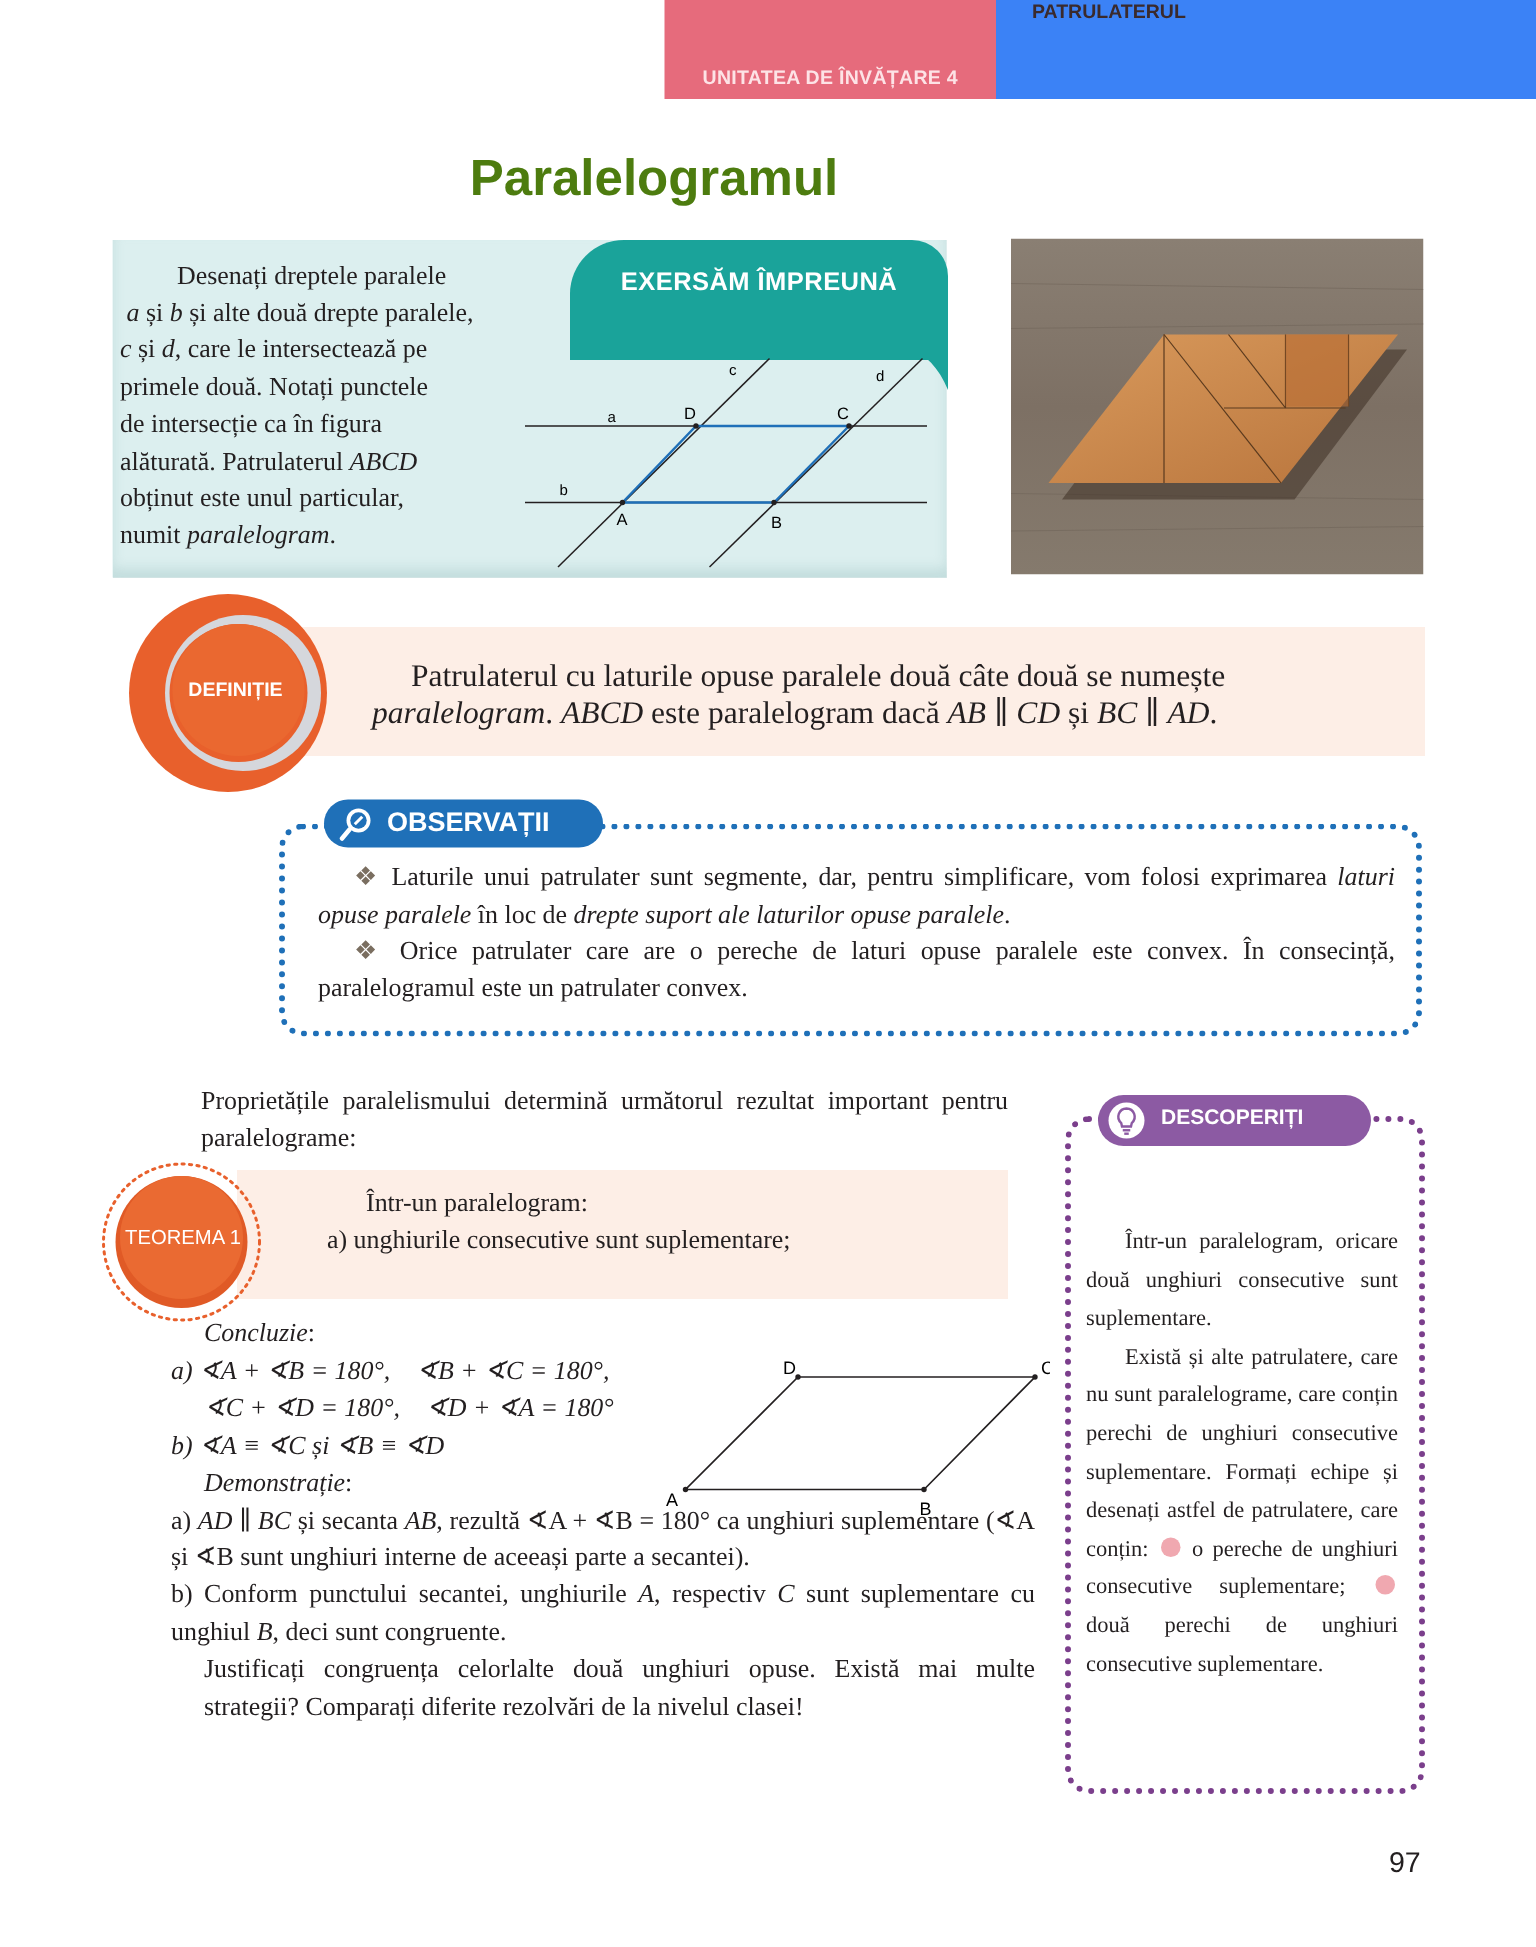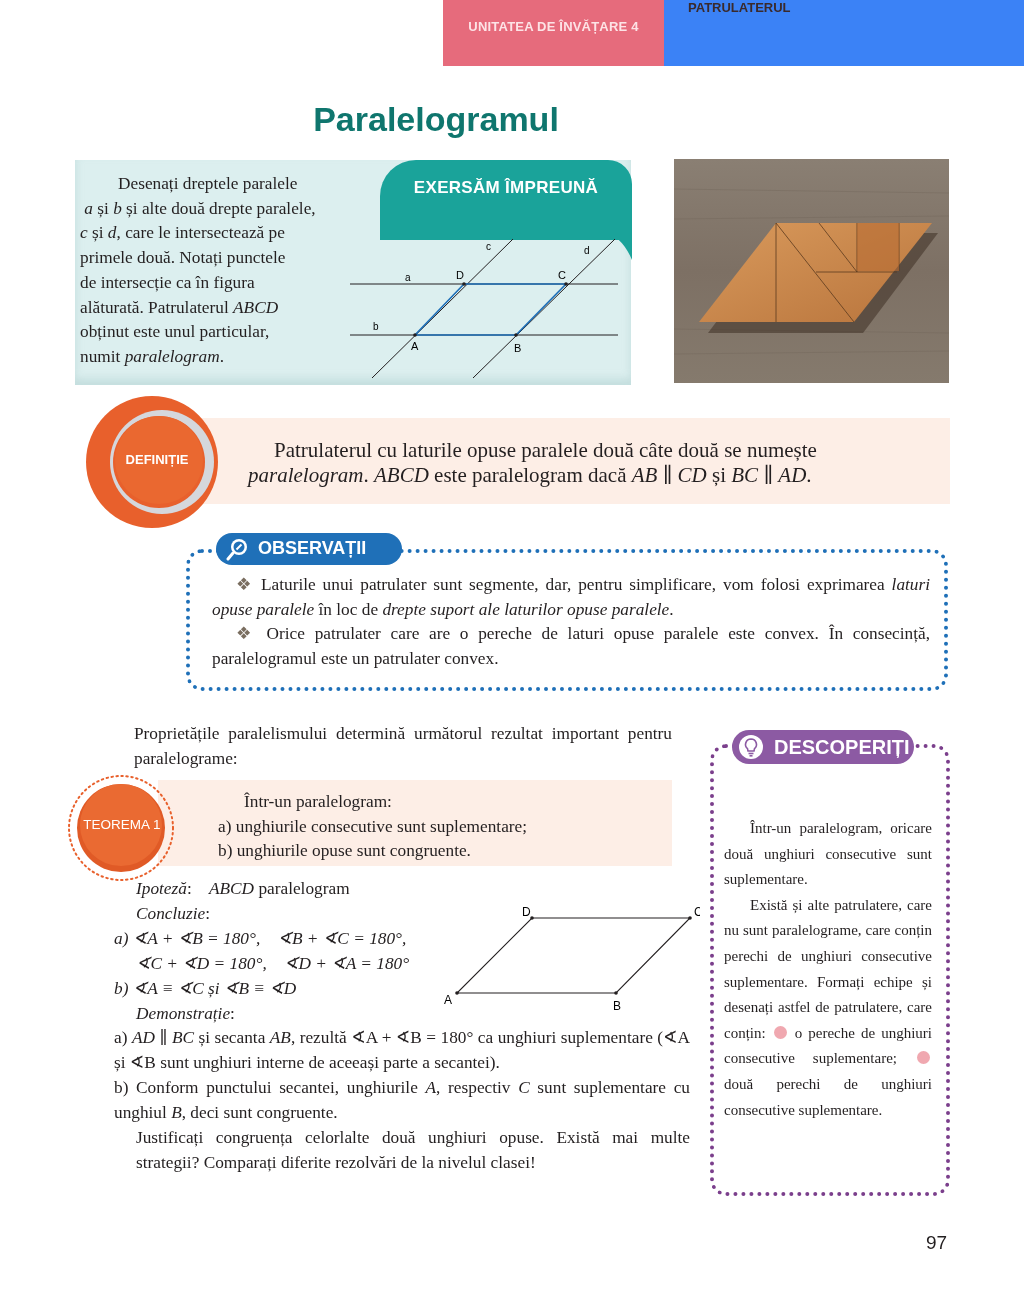--- a/index.html
+++ b/index.html
@@ -4,26 +4,26 @@
 <style>
   html, body { margin:0; padding:0; }
   body { width:1024px; height:1298px; background:#ffffff; position:relative; overflow:hidden;
          font-family:"Liberation Serif", "DejaVu Serif", serif; color:#231f20; }
   .abs { position:absolute; }
   i, .it { font-style:italic; }
 
   
   #hdr-unit { left:443px; top:0; width:221px; height:66px; background:#e66b7c; color:#fde3e6;
               font-family:"Liberation Sans", sans-serif; font-weight:bold; font-size:13px;
-              display:flex; align-items:flex-end; padding-bottom:32px; box-sizing:border-box; justify-content:center; letter-spacing:0.2px; }
+              display:flex; align-items:flex-end; padding-bottom:7px; box-sizing:border-box; justify-content:center; letter-spacing:0.2px; }
   #hdr-chap { left:664px; top:0; width:360px; height:66px; background:#3b82f6; color:#3a2a2c;
               font-family:"Liberation Sans", sans-serif; font-weight:bold; font-size:13px;
               display:flex; align-items:flex-start; padding:0 0 14px 24px; box-sizing:border-box; }
 
-  #title { left:0; width:872px; top:100px; text-align:center; color:#0f766e;
+  #title { left:0; width:872px; top:100px; text-align:center; color:#4d7c0f;
            font-family:"Liberation Sans", sans-serif; font-weight:bold; font-size:34px; }
 
   
   #ex-box { left:75px; top:160px; width:556px; height:225px; background:#dcefef; border-radius:0 0 0 0;
             box-shadow: inset 0 -6px 8px rgba(150,190,190,0.35); }
   #ex-tab { left:380px; top:160px; width:252px; height:80px; background:#1aa39a;
             border-radius:36px 24px 0 0; }
   #ex-tab-curve { left:380px; top:200px; width:252px; height:60px; }
   #ex-tab-label { left:388px; top:178px; width:236px; text-align:center; color:#fff;
                   font-family:"Liberation Sans", sans-serif; font-weight:bold; font-size:17px; letter-spacing:0.3px; }
@@ -64,21 +64,21 @@
   #proof p { margin:0; }
   .ind { padding-left:22px; }
   .just { text-align:justify; }
 
   #para-fig { left:440px; top:900px; width:260px; height:120px; }
 
   
   #disc-frame { left:710px; top:744px; width:240px; height:452px; border:4px dotted #7b3f8c; border-radius:16px; box-sizing:border-box; }
   #disc-tab { left:732px; top:730px; width:182px; height:34px; background:#8c5aa3; border-radius:17px; }
   #disc-icon { left:738px; top:734px; width:26px; height:26px; }
-  #disc-label { left:774px; top:736px; color:#fff; font-family:"Liberation Sans", sans-serif; font-weight:bold; font-size:20px; }
+  #disc-label { left:774px; top:736px; color:#fff; font-family:"Liberation Sans", sans-serif; font-weight:bold; font-size:14px; }
   #disc-text { left:724px; top:816px; width:208px; font-size:15px; line-height:25.6px; text-align:justify; }
   #disc-text p { margin:0; }
   .dot { display:inline-block; width:13px; height:13px; border-radius:50%; background:#f0a8b0; vertical-align:-1px; margin:0 2px; }
 
   #page-num { left:926px; top:1232px; font-family:"Liberation Sans", sans-serif; font-size:19px; color:#231f20; }
 </style>
 </head>
 <body>
 
 <div id="hdr-unit" class="abs">
@@ -191,25 +191,23 @@
 <div id="thm-band" class="abs"></div>
 <svg id="thm-badge" class="abs" viewBox="0 0 110 110">
   <circle cx="55" cy="55" r="52" fill="none" stroke="#e8602c" stroke-width="2" stroke-dasharray="1.5 3.5" stroke-linecap="round"></circle>
   <circle cx="55" cy="55" r="44" fill="#e05a26"></circle>
   <circle cx="55" cy="52" r="41" fill="#ea6a32"></circle>
 </svg>
 <div id="thm-badge-label" class="abs">TEOREMA 1</div>
 <div id="thm-text" class="abs">
   <p style="padding-left:26px">Într-un paralelogram:</p>
   <p>a) unghiurile consecutive sunt suplementare;</p>
-  <p>b) unghiurile opuse sunt congruente.</p>
 </div>
 
 <div id="proof" class="abs">
-  <p class="ind"><i>Ipoteză</i><span>:</span>&nbsp;&nbsp;&nbsp; <i>ABCD</i><span> paralelogram</span></p>
   <p class="ind"><i>Concluzie</i><span>:</span></p>
   <p class="it" style="white-space:pre">a) ∢A + ∢B = 180°,    ∢B + ∢C = 180°,</p>
   <p class="it ind" style="white-space:pre">∢C + ∢D = 180°,    ∢D + ∢A = 180°</p>
   <p class="it">b) ∢A ≡ ∢C și ∢B ≡ ∢D</p>
   <p class="ind"><i>Demonstrație</i><span>:</span></p>
   <p class="just"><span>a) </span><i>AD</i><span> ∥ </span><i>BC</i><span> și secanta </span><i>AB</i><span>, rezultă ∢A + ∢B = 180° ca unghiuri suplementare (∢A și ∢B sunt unghiuri interne de aceeași parte a secantei).</span></p>
   <p class="just"><span>b) Conform punctului secantei, unghiurile </span><i>A</i><span>, respectiv </span><i>C</i><span> sunt suplementare cu unghiul </span><i>B</i><span>, deci sunt congruente.</span></p>
   <p class="ind just" style="text-indent:0">Justificați congruența celorlalte două unghiuri opuse. Există mai multe strategii? Comparați diferite rezolvări de la nivelul clasei!</p>
 </div>
 

